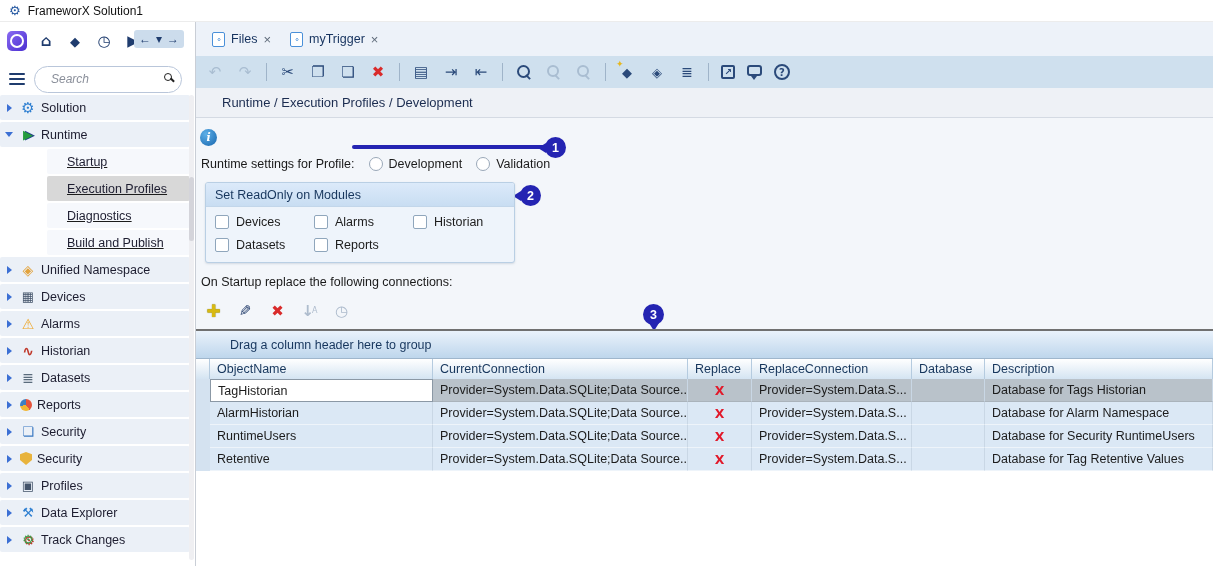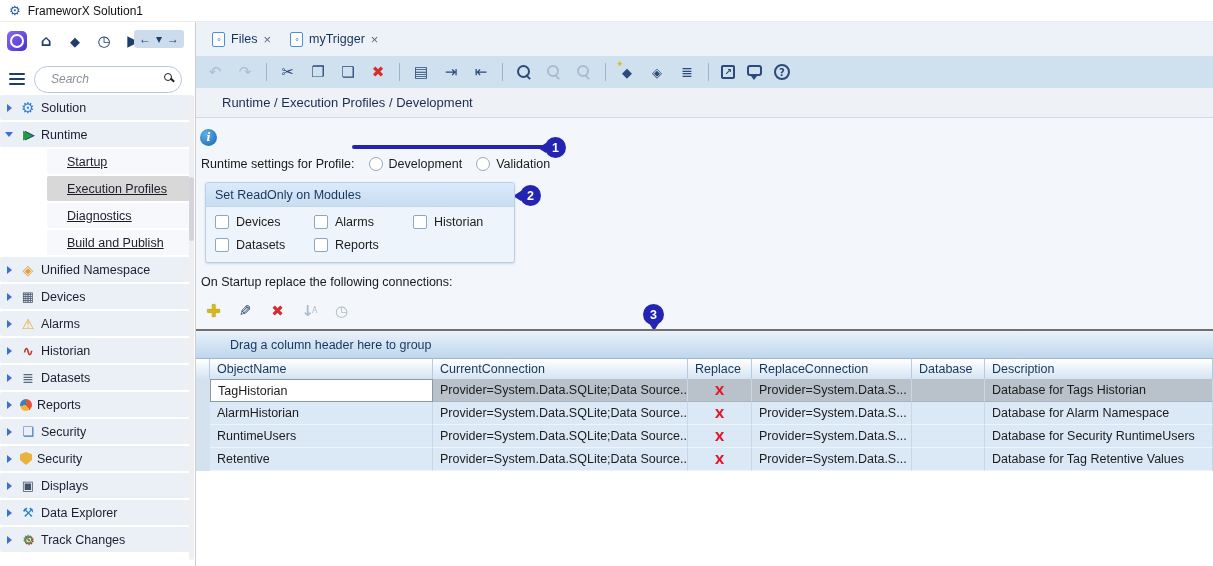--- a/index.html
+++ b/index.html
@@ -245,21 +245,21 @@
           <span class="nav-label">Security</span>
         </div>
         <div class="nav-item arr-right">
           <span class="expander"></span>
           <span class="nav-ic g-shield"></span>
           <span class="nav-label">Security</span>
         </div>
         <div class="nav-item arr-right">
           <span class="expander"></span>
           <span class="nav-ic g-monitor"></span>
-          <span class="nav-label">Displays</span>
+          <span class="nav-label">Profiles</span>
         </div>
         <div class="nav-item arr-right">
           <span class="expander"></span>
           <span class="nav-ic g-wrench"></span>
           <span class="nav-label">Data Explorer</span>
         </div>
         <div class="nav-item arr-right">
           <span class="expander"></span>
           <span class="nav-ic g-track"></span>
           <span class="nav-label">Track Changes</span>

